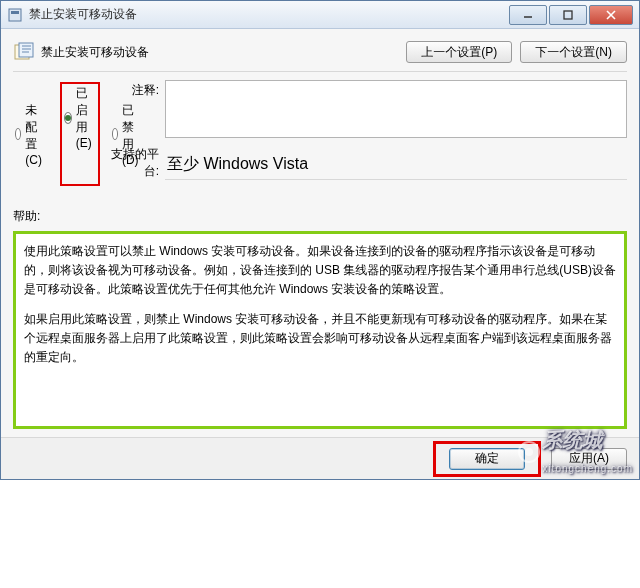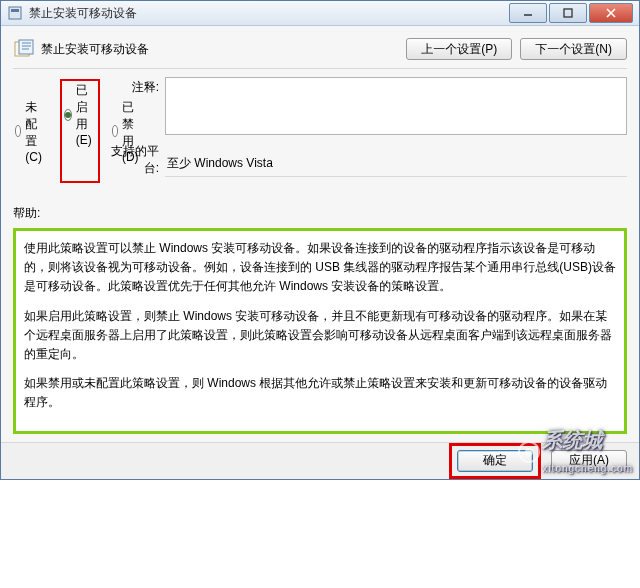--- a/index.html
+++ b/index.html
@@ -149,21 +149,21 @@
       height: 58px;
       border: 1px solid #b4b4b4;
       background: #fff;
       resize: none;
       font-family: inherit;
       font-size: 12px;
       padding: 2px;
     }
     .platform-text {
       flex: 1;
-      font-size: 12px;
+      font-size: 16px;
       padding: 0 0 4px 2px;
       border-bottom: 1px solid #d8d8d8;
     }
     .lower-area {
       display: flex;
       gap: 10px;
       flex: 1;
       margin-top: 18px;
     }
     .col {
@@ -205,21 +205,21 @@
       font-size: 12px;
       cursor: pointer;
       font-family: inherit;
     }
     .footer-btn.ok {
       border: 1px solid #3c7fb1;
       box-shadow: 0 0 0 1px rgba(60,127,177,.3) inset;
     }
     .ok-highlight {
       border: 3px solid #e00000;
-      padding: 4px 5px;
+      padding: 4px 13px;
       display: inline-flex;
     }
     .watermark {
       position: absolute;
       right: 6px;
       bottom: 2px;
       font-size: 20px;
       color: rgba(255,255,255,.75);
       font-style: italic;
       font-weight: bold;
@@ -306,21 +306,20 @@
         </div>
       </div>
     </div>
 
     <div class="lower-area">
       <div class="col">
         <span class="col-label">帮助:</span>
         <div class="help-box">
           <p>使用此策略设置可以禁止 Windows 安装可移动设备。如果设备连接到的设备的驱动程序指示该设备是可移动的，则将该设备视为可移动设备。例如，设备连接到的 USB 集线器的驱动程序报告某个通用串行总线(USB)设备是可移动设备。此策略设置优先于任何其他允许 Windows 安装设备的策略设置。</p>
           <p>如果启用此策略设置，则禁止 Windows 安装可移动设备，并且不能更新现有可移动设备的驱动程序。如果在某个远程桌面服务器上启用了此策略设置，则此策略设置会影响可移动设备从远程桌面客户端到该远程桌面服务器的重定向。</p>
-          <p>如果禁用或未配置此策略设置，则 Windows 根据其他允许或禁止策略设置来安装和更新可移动设备的设备驱动程序。</p>
         </div>
       </div>
     </div>
   </div>
 
   <div class="footer">
     <span class="ok-highlight">
       <button class="footer-btn ok">确定</button>
     </span>
     <button class="footer-btn">应用(A)</button>

